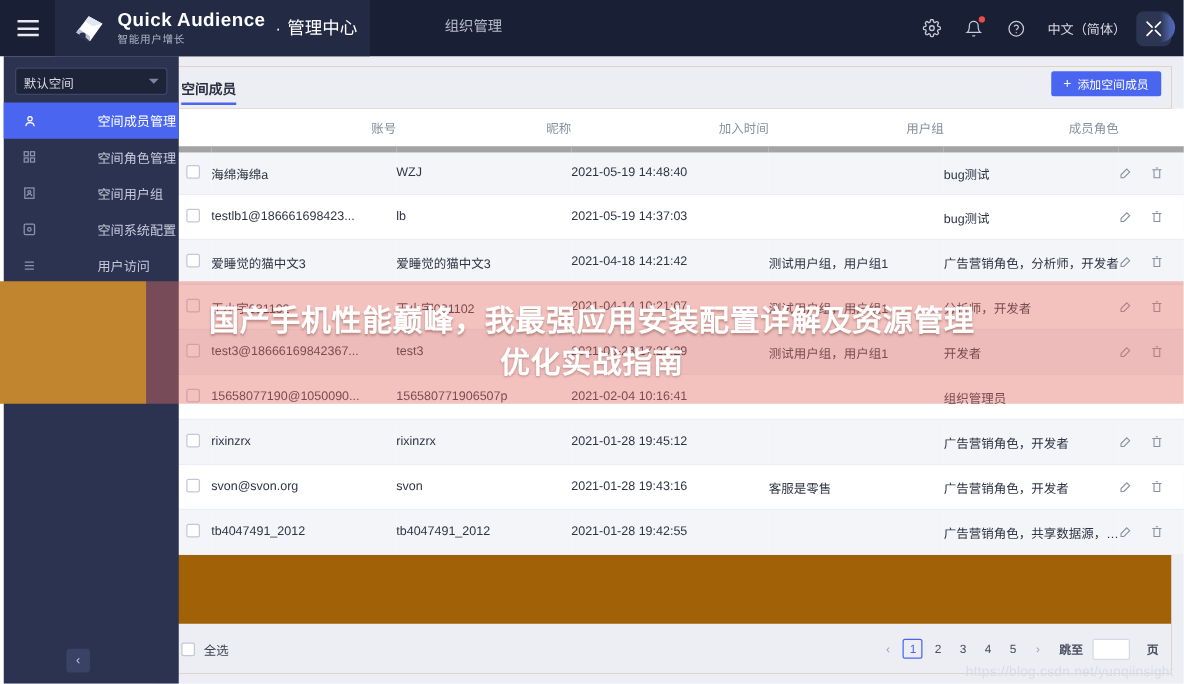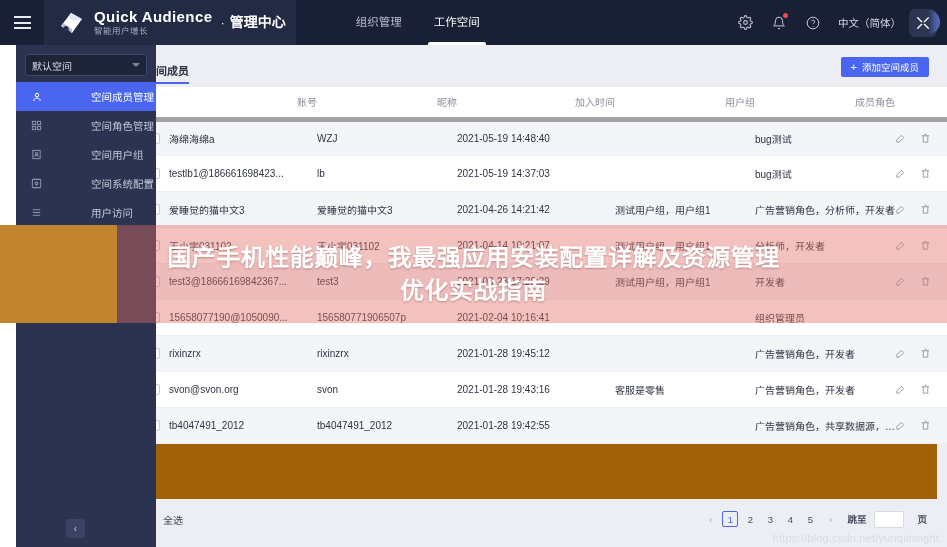--- a/index.html
+++ b/index.html
@@ -54,21 +54,21 @@
     letter-spacing: .4px; line-height: 16px;
   }
   .brand-sub {
     font-size: 8.5px; color: #aab0c4; line-height: 11px; margin-top: 1px;
     letter-spacing: .5px;
   }
   .brand-sep {
     color: #ffffff; font-size: 13px; margin: 0 5px 0 8px; line-height: 45px;
   }
   .brand-console {
-    color: #ffffff; font-size: 14px; font-weight: bold; line-height: 45px;
+    color: #ffffff; font-size: 14px; font-weight: normal; line-height: 45px;
   }
 
   .top-nav { display: flex; align-items: flex-end; height: 45px; margin-left: 44px; }
   .top-nav-item {
     font-size: 11.5px; color: #b6bccd;
     padding: 0 16px; height: 45px; line-height: 45px;
     cursor: pointer; position: relative;
   }
   .top-nav-item.active { color: #ffffff; }
   .top-nav-item.active::after {
@@ -102,21 +102,21 @@
     cursor: pointer; position: relative; overflow: visible;
   }
   .avatar .ring {
     position:absolute; right:-3px; top:1px; width: 12px; height: 24px;
     border-radius: 0 12px 12px 0;
     background: linear-gradient(90deg, rgba(90,120,230,.0), rgba(110,140,245,.75));
   }
 
   
   .sidebar {
-    position: absolute; left: 16px; top: 45px;
+    position: absolute; left: 3px; top: 45px;
     width: 140px; height: 502px;
     background: #2b3350;
     z-index: 10;
   }
   .space-select {
     margin: 9px 9px 6px 9px; height: 22px;
     background: #1d2438; border: 1px solid #3c456b; border-radius: 3px;
     display: flex; align-items: center; padding: 0 6px;
     cursor: pointer;
   }
@@ -290,21 +290,20 @@
       <span class="brand-text">
         <span class="brand-name">Quick Audience</span>
         <span class="brand-sub">智能用户增长</span>
       </span>
       <span class="brand-sep">·</span>
       <span class="brand-console">管理中心</span>
     </div>
 
     <div class="top-nav">
       <div class="top-nav-item">组织管理</div>
-      <div class="top-nav-item active">工作空间</div>
     </div>
 
     <div class="header-right">
       <div class="hicon">
         <svg width="15" height="15" viewBox="0 0 24 24" fill="none" stroke="currentColor" stroke-width="1.7">
           <circle cx="12" cy="12" r="3"></circle>
           <path d="M19.4 15a1.65 1.65 0 0 0 .33 1.82l.06.06a2 2 0 1 1-2.83 2.83l-.06-.06a1.65 1.65 0 0 0-1.82-.33 1.65 1.65 0 0 0-1 1.51V21a2 2 0 1 1-4 0v-.09A1.65 1.65 0 0 0 9 19.4a1.65 1.65 0 0 0-1.82.33l-.06.06a2 2 0 1 1-2.83-2.83l.06-.06A1.65 1.65 0 0 0 4.6 15a1.65 1.65 0 0 0-1.51-1H3a2 2 0 1 1 0-4h.09A1.65 1.65 0 0 0 4.6 9a1.65 1.65 0 0 0-.33-1.82l-.06-.06a2 2 0 1 1 2.83-2.83l.06.06A1.65 1.65 0 0 0 9 4.6a1.65 1.65 0 0 0 1-1.51V3a2 2 0 1 1 4 0v.09a1.65 1.65 0 0 0 1 1.51 1.65 1.65 0 0 0 1.82-.33l.06-.06a2 2 0 1 1 2.83 2.83l-.06.06A1.65 1.65 0 0 0 19.4 9V9a1.65 1.65 0 0 0 1.51 1H21a2 2 0 1 1 0 4h-.09a1.65 1.65 0 0 0-1.51 1z"></path>
         </svg>
       </div>
       <div class="hicon">
@@ -467,21 +466,21 @@
                       <path d="M10 3h4"></path>
                     </svg>
                   </span>
                 </span>
               </td>
             </tr>
             <tr class="zebra">
               <td class="col-check"><span class="chk"></span></td>
               <td class="col-acct">爱睡觉的猫中文3</td>
               <td class="col-nick">爱睡觉的猫中文3</td>
-              <td class="col-time">2021-04-26 14:21:42</td>
+              <td class="col-time">2021-04-18 14:21:42</td>
               <td class="col-group">测试用户组，用户组1</td>
               <td class="col-role">广告营销角色，分析师，开发者</td>
               <td class="col-ops">
                 <span class="ops">
                   <span class="op-icon">
                     <svg width="11" height="11" viewBox="0 0 24 24" fill="none" stroke="currentColor" stroke-width="1.9">
                       <path d="M4 20h5l10-10-5-5L4 15z"></path>
                     </svg>
                   </span>
                   <span class="op-icon">

